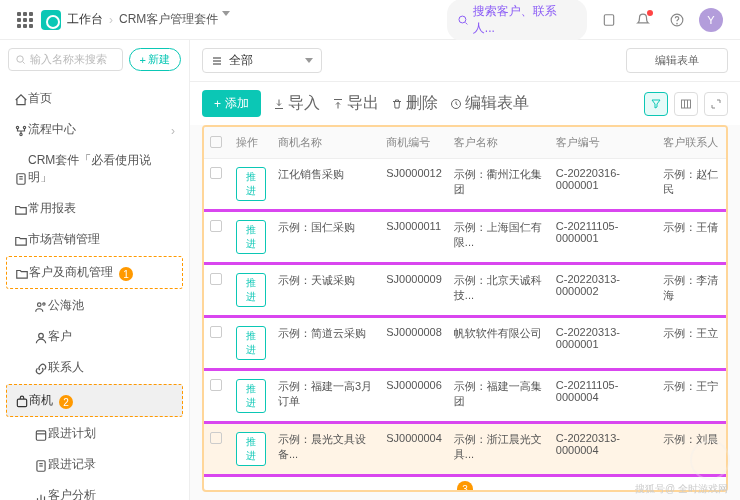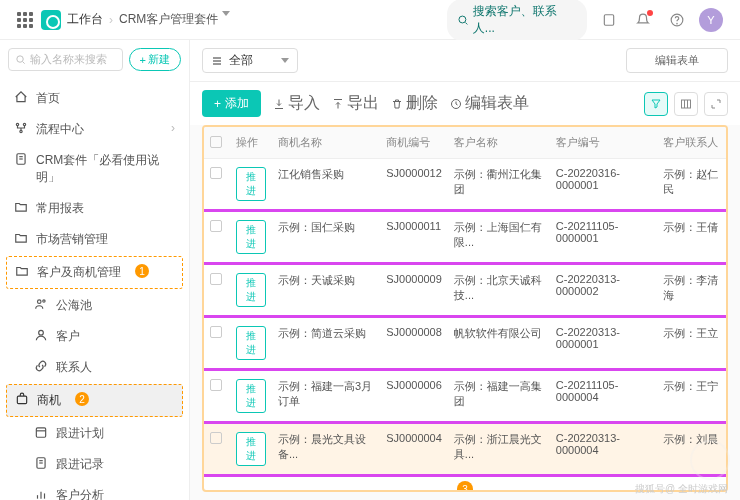--- a/index.html
+++ b/index.html
@@ -6,43 +6,43 @@
 body{width:740px;height:500px;background:#fff;font-size:12px;color:#333;overflow:hidden}
 .topbar{height:40px;display:flex;align-items:center;padding:0 17px;border-bottom:1px solid #eee}
 .apps-icon{width:16px;height:16px;display:grid;grid-template-columns:repeat(3,4px);grid-template-rows:repeat(3,4px);gap:2px;margin-right:8px}
 .apps-icon span{background:#666;border-radius:1px}
 .logo{width:20px;height:20px;background:#0bc7b5;border-radius:4px;margin-right:6px;position:relative}
 .logo:before{content:"";position:absolute;top:5px;left:5px;width:10px;height:10px;border:2px solid #fff;border-radius:50%}
 .crumb-sep{margin:0 6px;color:#ccc}
 .crumb-dd{display:flex;align-items:flex-start;color:#555}
 .caret{width:0;height:0;border-left:4px solid transparent;border-right:4px solid transparent;border-top:5px solid #999;margin-left:4px}
 .topbar-spacer{flex:1}
-.search{display:flex;align-items:center;background:#f5f5f5;border-radius:15px;padding:4px 10px;width:140px;color:#0f766e}
+.search{display:flex;align-items:center;background:#f5f5f5;border-radius:15px;padding:4px 10px;width:140px;color:#8b5cf6}
 .search svg{margin-right:4px}
 .top-icon{width:24px;height:24px;margin-left:10px;display:flex;align-items:center;justify-content:center;color:#888;position:relative}
 .top-icon.bell:after{content:"";position:absolute;top:2px;right:2px;width:6px;height:6px;background:#f44;border-radius:50%}
 .avatar{width:24px;height:24px;border-radius:50%;background:#b39ddb;color:#fff;display:flex;align-items:center;justify-content:center;margin-left:10px;font-size:11px}
 .layout{display:flex;height:460px}
 .sidebar{width:190px;border-right:1px solid #eee;display:flex;flex-direction:column}
 .side-top{display:flex;align-items:center;padding:8px;gap:6px}
 .side-search{flex:1;display:flex;align-items:center;border:1px solid #ddd;border-radius:4px;padding:3px 6px;color:#bbb;font-size:11px}
 .btn-new{border:1px solid #0bc7b5;color:#0bc7b5;background:#fff;border-radius:12px;padding:3px 10px;font-size:11px;display:flex;align-items:center;gap:2px}
 .nav{flex:1;overflow-y:auto;padding:4px 0}
-.nav-item{display:flex;align-items:flex-start;padding:7px 14px;color:#555;gap:8px;position:relative}
+.nav-item{display:flex;align-items:flex-end;padding:7px 14px;color:#555;position:relative}
 .nav-item.sub{padding-left:34px}
 .nav-item.active{background:#f0f0f0;color:#333}
 .nav-item.highlighted{border:1px dashed #f90;margin:1px 6px;padding-left:8px;border-radius:3px}
 .nav-item svg{flex-shrink:0}
 .badge-num{width:14px;height:14px;border-radius:50%;display:flex;align-items:center;justify-content:center;font-size:10px;color:#fff;margin-left:6px}
 .b1{background:#f90}
 .b2{background:#f90}
 .chev{margin-left:auto;color:#bbb}
 .main{flex:1;display:flex;flex-direction:column;background:#fafafa}
 .main-top{display:flex;align-items:center;padding:8px 12px;gap:8px;background:#fff;border-bottom:1px solid #eee}
-.view-select{display:flex;align-items:center;border:1px solid #ddd;border-radius:4px;padding:3px 8px;gap:6px;background:#fff;width:96px}
+.view-select{display:flex;align-items:center;border:1px solid #ddd;border-radius:4px;padding:3px 8px;gap:6px;background:#fff;width:120px}
 .btn-editform{margin-left:auto;border:1px solid #ddd;padding:4px 28px;border-radius:4px;background:#fff;color:#666;font-size:11px}
 .toolbar{display:flex;align-items:center;padding:8px 12px;gap:12px;background:#fff}
 .btn-add{background:#0bc7b5;color:#fff;border:none;padding:5px 12px;border-radius:4px;font-size:12px;display:flex;align-items:center;gap:4px}
 .tool-link{color:#666;display:flex;align-items:center;gap:3px;font-size:16px}
 .tool-right{margin-left:auto;display:flex;gap:6px}
 .icon-btn{width:24px;height:24px;border:1px solid #ddd;border-radius:4px;display:flex;align-items:center;justify-content:center;color:#888;background:#fff}
 .icon-btn.active{border-color:#0bc7b5;color:#0bc7b5;background:#e6faf8}
 .table-wrap{margin:0 12px 8px;border:2px solid #ffd699;border-radius:4px;background:#fff;overflow:hidden}
 table{width:100%;border-collapse:collapse;font-size:11px}
 th{text-align:left;padding:8px 6px;color:#888;font-weight:normal;border-bottom:1px solid #eee;background:#fafafa}

